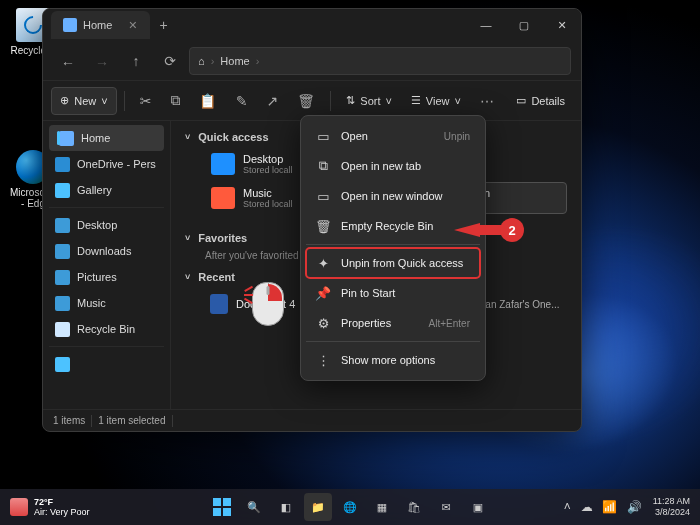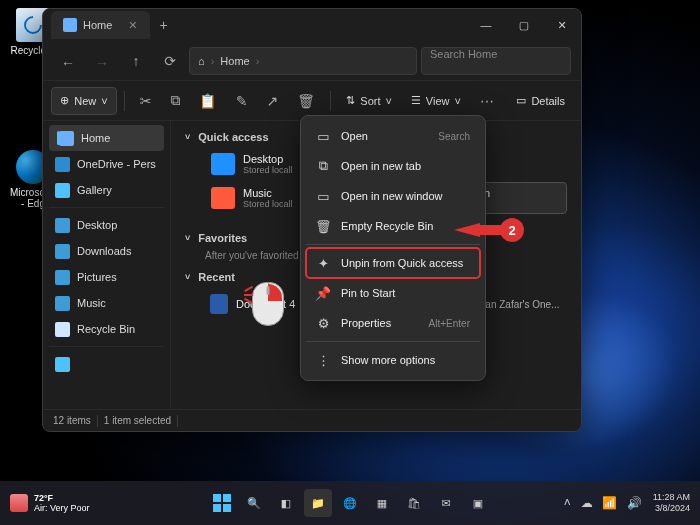--- a/index.html
+++ b/index.html
@@ -64,21 +64,21 @@
 .mouse{position:absolute;left:252px;top:282px;width:32px;height:44px;z-index:12}
 .mouse-body{width:32px;height:44px;background:#e8e8e8;border-radius:16px 16px 18px 18px;border:1px solid #999;position:relative}
 .mouse-body::before{content:"";position:absolute;left:50%;top:0;width:1px;height:18px;background:#999}
 .mouse-body::after{content:"";position:absolute;left:50%;top:3px;width:3px;height:9px;background:#aaa;border-radius:2px;transform:translateX(-50%)}
 .rclick{position:absolute;right:1px;top:1px;width:14px;height:17px;background:#d33;border-radius:0 15px 0 0}
 .lines{position:absolute;left:-8px;top:10px}
 .lines i{position:absolute;width:9px;height:1.5px;background:#d33}
 .lines i:nth-child(1){transform:rotate(-30deg);top:-4px}
 .lines i:nth-child(2){top:2px}
 .lines i:nth-child(3){transform:rotate(30deg);top:8px}
-.taskbar{position:absolute;left:0;right:0;bottom:0;height:44px;background:rgba(30,30,40,.85);backdrop-filter:blur(10px);display:flex;align-items:center;padding:0 10px}
+.taskbar{position:absolute;left:0;right:0;bottom:0;height:36px;background:rgba(30,30,40,.85);backdrop-filter:blur(10px);display:flex;align-items:center;padding:0 10px}
 .weather{display:flex;align-items:center;gap:6px;color:#fff;font-size:9px}
 .wic{width:18px;height:18px;background:linear-gradient(#e88,#d44);border-radius:3px}
 .tb-center{position:absolute;left:50%;transform:translateX(-50%);display:flex;gap:4px}
 .tb-ic{width:28px;height:28px;border-radius:4px;cursor:pointer;display:flex;align-items:center;justify-content:center}
 .winlogo{width:18px;height:18px;display:grid;grid-template:1fr 1fr/1fr 1fr;gap:1.5px}
 .winlogo i{background:#4cc2ff}
 .tray{margin-left:auto;display:flex;align-items:center;gap:10px;color:#ddd;font-size:9px}
 .tray-ic{font-size:12px;color:#ccc}
 .clock{text-align:right;line-height:1.2}
 </style>
@@ -117,21 +117,20 @@
     <div class="navbtn">←</div>
     <div class="navbtn" style="opacity:.4">→</div>
     <div class="navbtn">↑</div>
     <div class="navbtn">⟳</div>
     <div class="crumb">
       <span>⌂</span>
         <span style="color:#666">›</span>
       <span>Home</span>
         <span style="color:#666">›</span>
     </div>
-    <div class="search"><span>Search Home</span></div>
   </div>
 
   <div class="toolbar">
     <div class="tbtn newbtn txt">⊕ <span>New</span> ˅</div>
     <div class="tsep"></div>
     <div class="tbtn">✂</div>
     <div class="tbtn">⧉</div>
     <div class="tbtn">📋</div>
     <div class="tbtn">✎</div>
     <div class="tbtn">↗</div>
@@ -239,32 +238,32 @@
               <div class="c2">Document 4</div>
               <div class="c3">7/25/2023 1:35 PM</div>
               <div class="c4">Subhan Zafar's One...</div>
             </div>
           </div>
       </div>
     </div>
   </div>
 
   <div class="status">
-    <span>12 items</span>
+    <span>1 items</span>
     <span class="ssep2"></span>
     <span>1 item selected</span>
     <span class="ssep2"></span>
   </div>
 </div>
 
 <div class="ctxmenu" id="ctx">
     <div class="mitem">
       <span class="mic">▭</span>
       <span>Open</span>
-      <span class="sc">Search</span>
+      <span class="sc">Unpin</span>
     </div>
     <div class="mitem">
       <span class="mic">⧉</span>
       <span>Open in new tab</span>
     </div>
     <div class="mitem">
       <span class="mic">▭</span>
       <span>Open in new window</span>
     </div>
     <div class="mitem">

